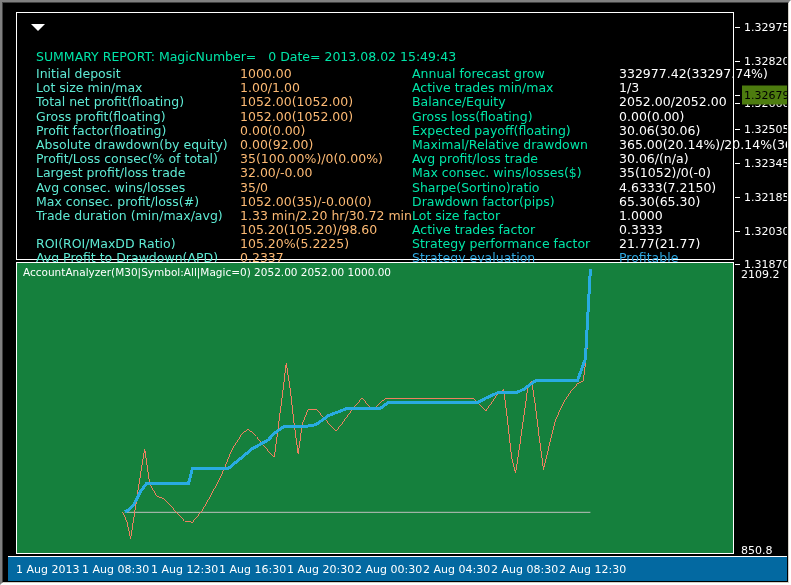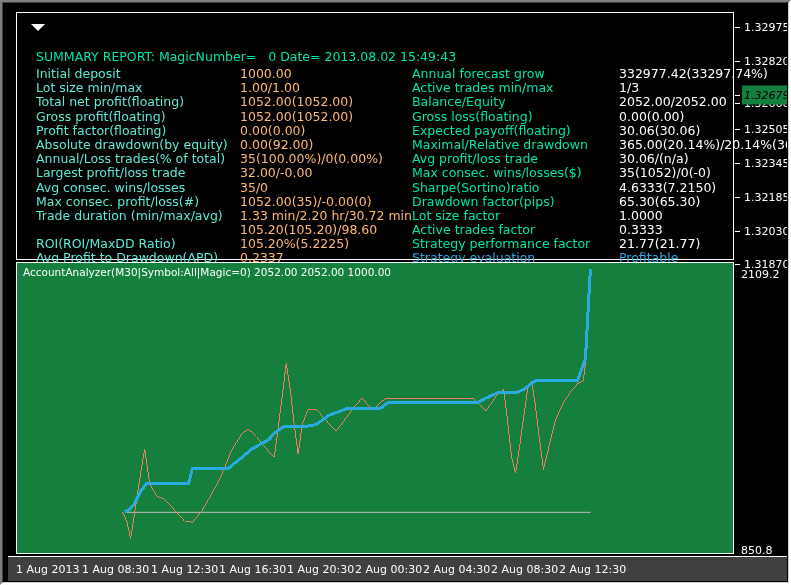--- a/index.html
+++ b/index.html
@@ -105,40 +105,40 @@
     position:absolute; left:0; width:5px; height:1px; background:#ffffff;
   }
   .p-lab{
     position:absolute; left:9px;
     color:#ffffff; font-size:11px;
     font-family:"DejaVu Sans", sans-serif;
     white-space:nowrap;
     transform:translateY(-50%);
   }
   .p-lab.hl{
-    background:#15803d; color:#000000;
-    padding:3px 2px; left:7px;font-style:italic;
+    background:#4d7c0f; color:#000000;
+    padding:3px 2px; left:7px;
   }
   .sub-scale{
     position:absolute; left:731px; top:258px;
     width:56px; height:292px;
   }
   .s-lab{
     position:absolute; left:6px;
     color:#ffffff; font-size:11px;
     font-family:"DejaVu Sans", sans-serif;
     white-space:nowrap;
   }
 
   
   .time-scale{
     position:absolute; left:4px; top:552px;
     width:783px; height:28px;
     border-top:1px solid #ffffff;
-    background:#404040;
+    background:#0369a1;
   }
   .t-lab{
     position:absolute; top:6px;
     color:#ffffff; font-size:11px;
     font-family:"DejaVu Sans", sans-serif;
     white-space:nowrap;
   }
 </style>
 </head>
 <body>
@@ -152,21 +152,21 @@
     <div class="report-pane">
       <div class="tri-marker"></div>
       <div class="rep-title">SUMMARY REPORT: MagicNumber=   0 Date= 2013.08.02 15:49:43</div>
       <div class="grid" id="report-grid">
           <div class="row"><span class="lbl-l">Initial deposit</span><span class="val-l">1000.00</span><span class="lbl-r">Annual forecast grow</span><span class="val-r">332977.42(33297.74%)</span></div>
           <div class="row"><span class="lbl-l">Lot size min/max</span><span class="val-l">1.00/1.00</span><span class="lbl-r">Active trades min/max</span><span class="val-r">1/3</span></div>
           <div class="row"><span class="lbl-l">Total net profit(floating)</span><span class="val-l">1052.00(1052.00)</span><span class="lbl-r">Balance/Equity</span><span class="val-r">2052.00/2052.00</span></div>
           <div class="row"><span class="lbl-l">Gross profit(floating)</span><span class="val-l">1052.00(1052.00)</span><span class="lbl-r">Gross loss(floating)</span><span class="val-r">0.00(0.00)</span></div>
           <div class="row"><span class="lbl-l">Profit factor(floating)</span><span class="val-l">0.00(0.00)</span><span class="lbl-r">Expected payoff(floating)</span><span class="val-r">30.06(30.06)</span></div>
           <div class="row"><span class="lbl-l">Absolute drawdown(by equity)</span><span class="val-l">0.00(92.00)</span><span class="lbl-r">Maximal/Relative drawdown</span><span class="val-r">365.00(20.14%)/20.14%(365.00)</span></div>
-          <div class="row"><span class="lbl-l">Annual/Loss trades(% of total)</span><span class="val-l">35(100.00%)/0(0.00%)</span><span class="lbl-r">Avg profit/loss trade</span><span class="val-r">30.06/(n/a)</span></div>
+          <div class="row"><span class="lbl-l">Profit/Loss consec(% of total)</span><span class="val-l">35(100.00%)/0(0.00%)</span><span class="lbl-r">Avg profit/loss trade</span><span class="val-r">30.06/(n/a)</span></div>
           <div class="row"><span class="lbl-l">Largest profit/loss trade</span><span class="val-l">32.00/-0.00</span><span class="lbl-r">Max consec. wins/losses($)</span><span class="val-r">35(1052)/0(-0)</span></div>
           <div class="row"><span class="lbl-l">Avg consec. wins/losses</span><span class="val-l">35/0</span><span class="lbl-r">Sharpe(Sortino)ratio</span><span class="val-r">4.6333(7.2150)</span></div>
           <div class="row"><span class="lbl-l">Max consec. profit/loss(#)</span><span class="val-l">1052.00(35)/-0.00(0)</span><span class="lbl-r">Drawdown factor(pips)</span><span class="val-r">65.30(65.30)</span></div>
           <div class="row"><span class="lbl-l">Trade duration (min/max/avg)</span><span class="val-l">1.33 min/2.20 hr/30.72 min</span><span class="lbl-r">Lot size factor</span><span class="val-r">1.0000</span></div>
           <div class="row"><span class="val-l">105.20(105.20)/98.60</span><span class="lbl-r">Active trades factor</span><span class="val-r">0.3333</span></div>
           <div class="row"><span class="lbl-l">ROI(ROI/MaxDD Ratio)</span><span class="val-l">105.20%(5.2225)</span><span class="lbl-r">Strategy performance factor</span><span class="val-r">21.77(21.77)</span></div>
           <div class="row"><span class="lbl-l">Avg Profit to Drawdown(APD)</span><span class="val-l">0.2337</span><span class="lbl-r cy">Strategy evaluation</span><span class="val-r cy">Profitable</span></div>
         </div>
     </div>
 

